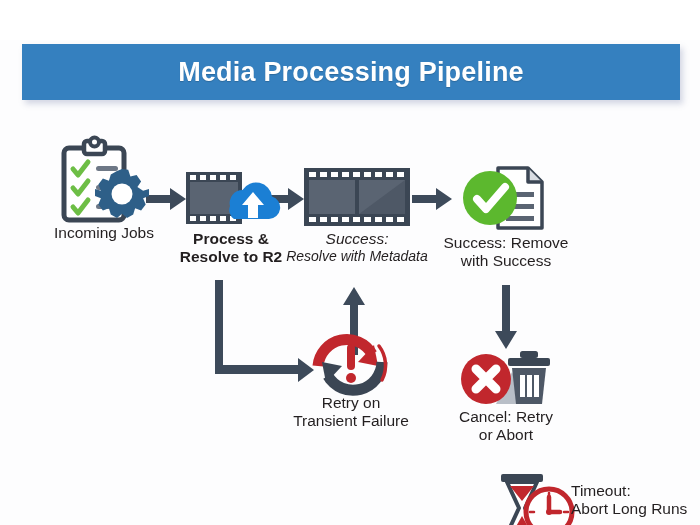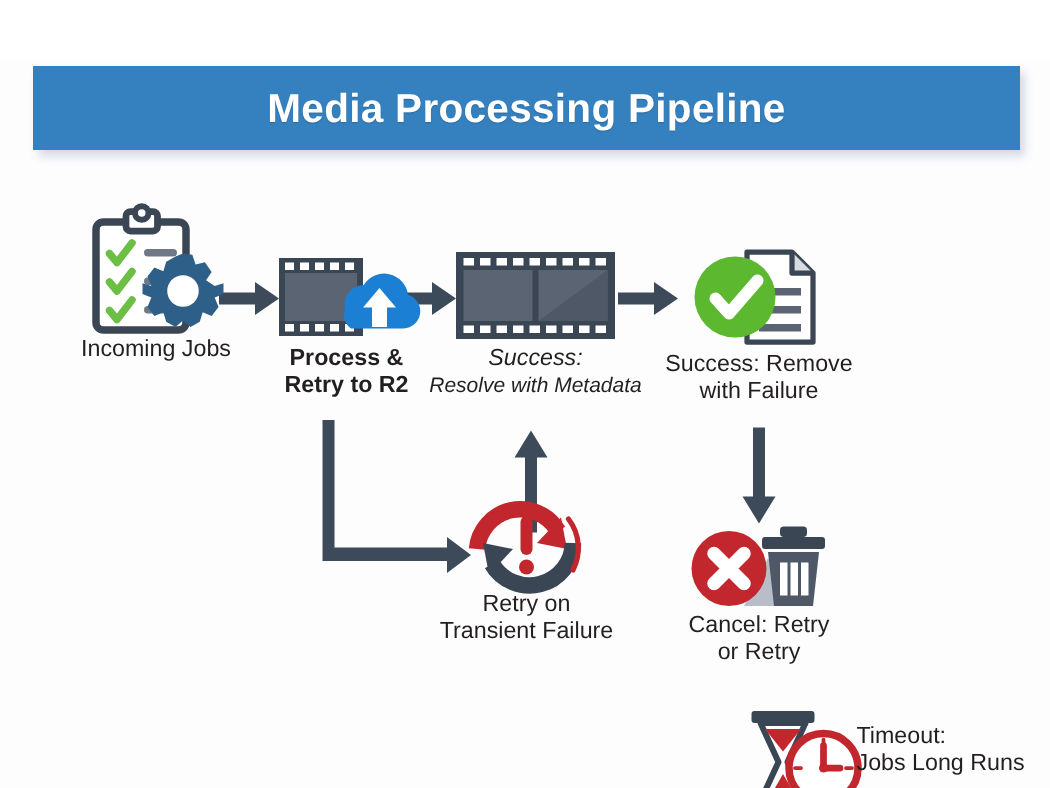--- a/index.html
+++ b/index.html
@@ -159,21 +159,21 @@
 
         <path fill="#1b7fd4" d="
           M44,36 a13,13 0 0 1 12.5,-16 a16,16 0 0 1 29.5,6.5
           a11.5,11.5 0 0 1 -3,22.5 L48,49 a11,11 0 0 1 -4,-13 Z"></path>
 
         <path fill="#ffffff" d="M67,22 L78,35 L72,35 L72,48 L62,48 L62,35 L56,35 Z"></path>
       </svg>
     </span>
     <div class="node-label" style="left:-16px; top:60px; width:122px;">
       <span class="lbl-line lbl-big">Process &amp;</span>
-      <span class="lbl-line lbl-big">Retry to R2</span>
+      <span class="lbl-line lbl-big">Resolve to R2</span>
     </div>
   </div>
 
   <div class="node" style="left:304px; top:128px;">
     <span>
       <svg width="106" height="58" viewBox="0 0 106 58">
         <rect x="0" y="0" width="106" height="58" fill="#3b4654"></rect>
         <rect x="5" y="12" width="46" height="34" fill="#5a6472"></rect>
         <rect x="55" y="12" width="46" height="34" fill="#5a6472"></rect>
         <path d="M55,46 L101,12 L101,46 Z" fill="#4e5866"></path>
@@ -214,21 +214,21 @@
         <rect x="44" y="30" width="28" height="5" fill="#5a6472"></rect>
         <rect x="44" y="42" width="28" height="5" fill="#5a6472"></rect>
         <rect x="44" y="54" width="28" height="5" fill="#5a6472"></rect>
 
         <circle cx="28" cy="36" r="27" fill="#5cb82e"></circle>
         <path d="M15,37 l9,10 l19,-22" fill="none" stroke="#ffffff" stroke-width="8" stroke-linecap="round" stroke-linejoin="round"></path>
       </svg>
     </span>
     <div class="node-label" style="left:-24px; top:72px; width:136px;">
       <span class="lbl-line lbl-big">Success: Remove</span>
-      <span class="lbl-line lbl-big">with Failure</span>
+      <span class="lbl-line lbl-big">with Success</span>
     </div>
   </div>
 
   <div class="node" style="left:308px; top:292px;">
     <span>
       <svg width="86" height="62" viewBox="0 0 86 62">
 
         <path d="M10,34 a29,29 0 0 1 54,-12" fill="none" stroke="#c1272d" stroke-width="11" stroke-linecap="butt"></path>
         <path d="M70,34 L50,30 L66,13 Z" fill="#c1272d"></path>
 
@@ -261,21 +261,21 @@
           <rect x="69" y="29" width="5" height="22"></rect>
           <rect x="76" y="29" width="5" height="22"></rect>
         </g>
 
         <circle cx="28" cy="33" r="25" fill="#c1272d"></circle>
         <path d="M18,23 L38,43 M38,23 L18,43" stroke="#ffffff" stroke-width="9" stroke-linecap="round"></path>
       </svg>
     </span>
     <div class="node-label" style="left:-16px; top:62px; width:128px;">
       <span class="lbl-line lbl-big">Cancel: Retry</span>
-      <span class="lbl-line lbl-big">or Retry</span>
+      <span class="lbl-line lbl-big">or Abort</span>
     </div>
   </div>
 
   <div class="node" style="left:497px; top:432px;">
     <span>
       <svg width="78" height="74" viewBox="0 0 78 74">
 
         <rect x="4" y="2" width="42" height="8" rx="2" fill="#3b4654"></rect>
         <rect x="4" y="62" width="42" height="8" rx="2" fill="#3b4654"></rect>
         <path d="M10,10 L40,10 L28,36 L40,62 L10,62 L22,36 Z" fill="#ffffff" stroke="#3b4654" stroke-width="4" stroke-linejoin="round"></path>
@@ -289,17 +289,17 @@
           <line x1="52" y1="55" x2="52" y2="59"></line>
           <line x1="33" y1="40" x2="37" y2="40"></line>
           <line x1="67" y1="40" x2="71" y2="40"></line>
         </g>
         <path d="M52,25 L52,40 L63,40" fill="none" stroke="#c1272d" stroke-width="4.5" stroke-linecap="round" stroke-linejoin="round"></path>
         <circle cx="52" cy="40" r="3" fill="#c1272d"></circle>
       </svg>
     </span>
     <div class="node-label" style="left:74px; top:10px; width:130px; text-align:left;">
       <span class="lbl-line lbl-big">Timeout:</span>
-      <span class="lbl-line lbl-big">Jobs Long Runs</span>
+      <span class="lbl-line lbl-big">Abort Long Runs</span>
     </div>
   </div>
 
 </div>
 
 </body></html>

